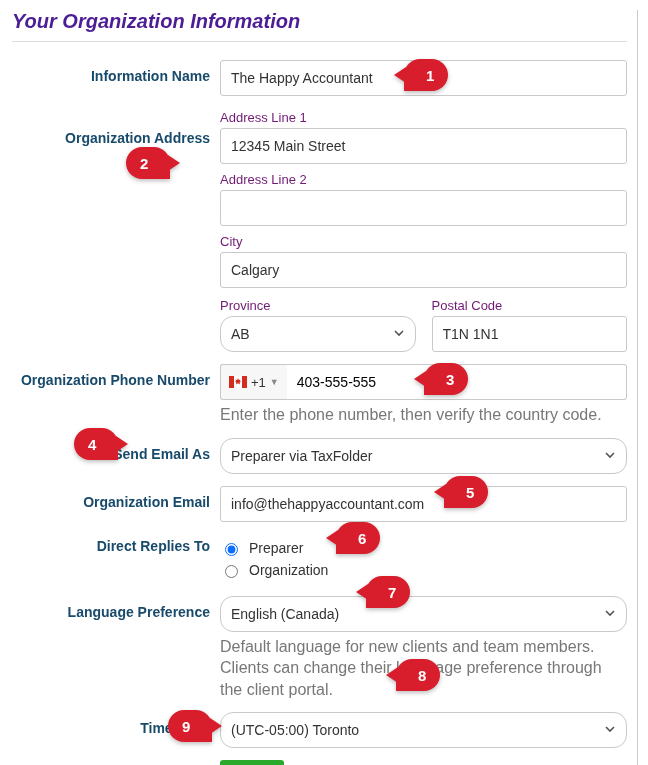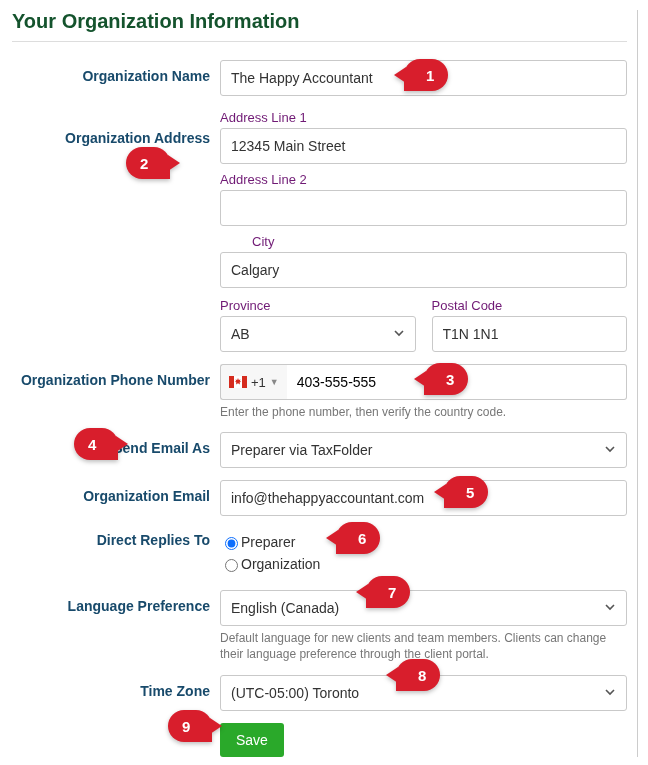--- a/index.html
+++ b/index.html
@@ -7,26 +7,27 @@
     margin: 0;
     padding: 10px 10px 10px 12px;
     font-family: "Segoe UI", Arial, sans-serif;
     font-size: 14px;
     color: #333;
     background: #fff;
     width: 648px;
     position: relative;
   }
   .section-title {
-    color: #14532d;
+    color: #4c1d95;
     font-size: 20px;
     font-weight: 600;
     padding-bottom: 8px;
     border-bottom: 1px solid #ddd;
     margin-bottom: 18px;
+    font-style: italic;
   }
   .row {
     display: flex;
     align-items: flex-start;
     margin-bottom: 12px;
     position: relative;
   }
   .label-col {
     width: 208px;
     text-align: right;
@@ -41,40 +42,41 @@
     min-width: 0;
   }
   .sublabel {
     color: #701a75;
     font-size: 13px;
     margin-bottom: 3px;
     margin-top: 2px;
   }
   .helper {
     color: #777;
-    font-size: 12px;
+    font-size: 16px;
     margin-top: 4px;
     line-height: 1.35;
   }
   input[type=text].txt, .select {
     width: 100%;
     height: 36px;
     padding: 8px 10px;
     border: 1px solid #c9c9c9;
     border-radius: 3px;
     font-size: 14px;
     color: #333;
     background: #fff;
     font-family: inherit;
   }
   .select {
     display: flex;
     align-items: center;
     justify-content: space-between;
     cursor: pointer;
+    border-radius: 13px;
   }
   .select .chev { color: #555; }
   .two-col { display: flex; gap: 16px; }
   .two-col > div { flex: 1; min-width: 0; }
   .phone {
     display: flex;
     width: 100%;
   }
   .phone-pre {
     display: flex;
@@ -95,21 +97,21 @@
     flex: 1;
     height: 36px;
     border: 1px solid #c9c9c9;
     border-left: none;
     border-radius: 0 3px 3px 0;
     padding: 0 10px;
     font-size: 14px;
     font-family: inherit;
   }
   .radio-group { padding-top: 6px; }
-  .radio-item { display: flex; align-items: center; margin-bottom: 6px; font-size: 14px; color: #333; }
+  .radio-item { display: flex; align-items: center; gap: 8px; margin-bottom: 6px; font-size: 14px; color: #333; }
   .radio-item input { accent-color: #0d6efd; }
   .save-btn {
     background: #2aa92a;
     color: #fff;
     border: none;
     border-radius: 3px;
     height: 34px;
     padding: 0 16px;
     font-size: 14px;
     cursor: pointer;
@@ -162,34 +164,34 @@
   }
 </style>
 </head>
 <body>
 
 <div class="right-border">
 
   <div class="section-title">Your Organization Information</div>
 
   <div class="row">
-    <div class="label-col">Organization Name</div>
+    <div class="label-col">Information Name</div>
     <div class="field-col">
       <input type="text" class="txt" value="The Happy Accountant" style="">
     </div>
   </div>
 
   <div class="row" style="align-items:flex-start;">
     <div class="label-col" style="padding-top:22px;">Organization Address</div>
     <div class="field-col">
       <div class="sublabel">Address Line 1</div>
       <input type="text" class="txt" value="12345 Main Street" style="">
       <div class="sublabel" style="margin-top:8px;">Address Line 2</div>
       <input type="text" class="txt" value="" style="">
-      <div class="sublabel" style="margin-top:8px;margin-left:32px;">City</div>
+      <div class="sublabel" style="margin-top:8px;">City</div>
       <input type="text" class="txt" value="Calgary" style="">
       <div class="two-col" style="margin-top:8px;">
         <div>
           <div class="sublabel">Province</div>
           <div class="select">
             <span>AB</span>
             <span class="chev">
               <svg width="12" height="12" viewBox="0 0 12 12">
                   <path d="M2 4 L6 8 L10 4" stroke="#555" stroke-width="1.6" fill="none"></path>
                 </svg>

